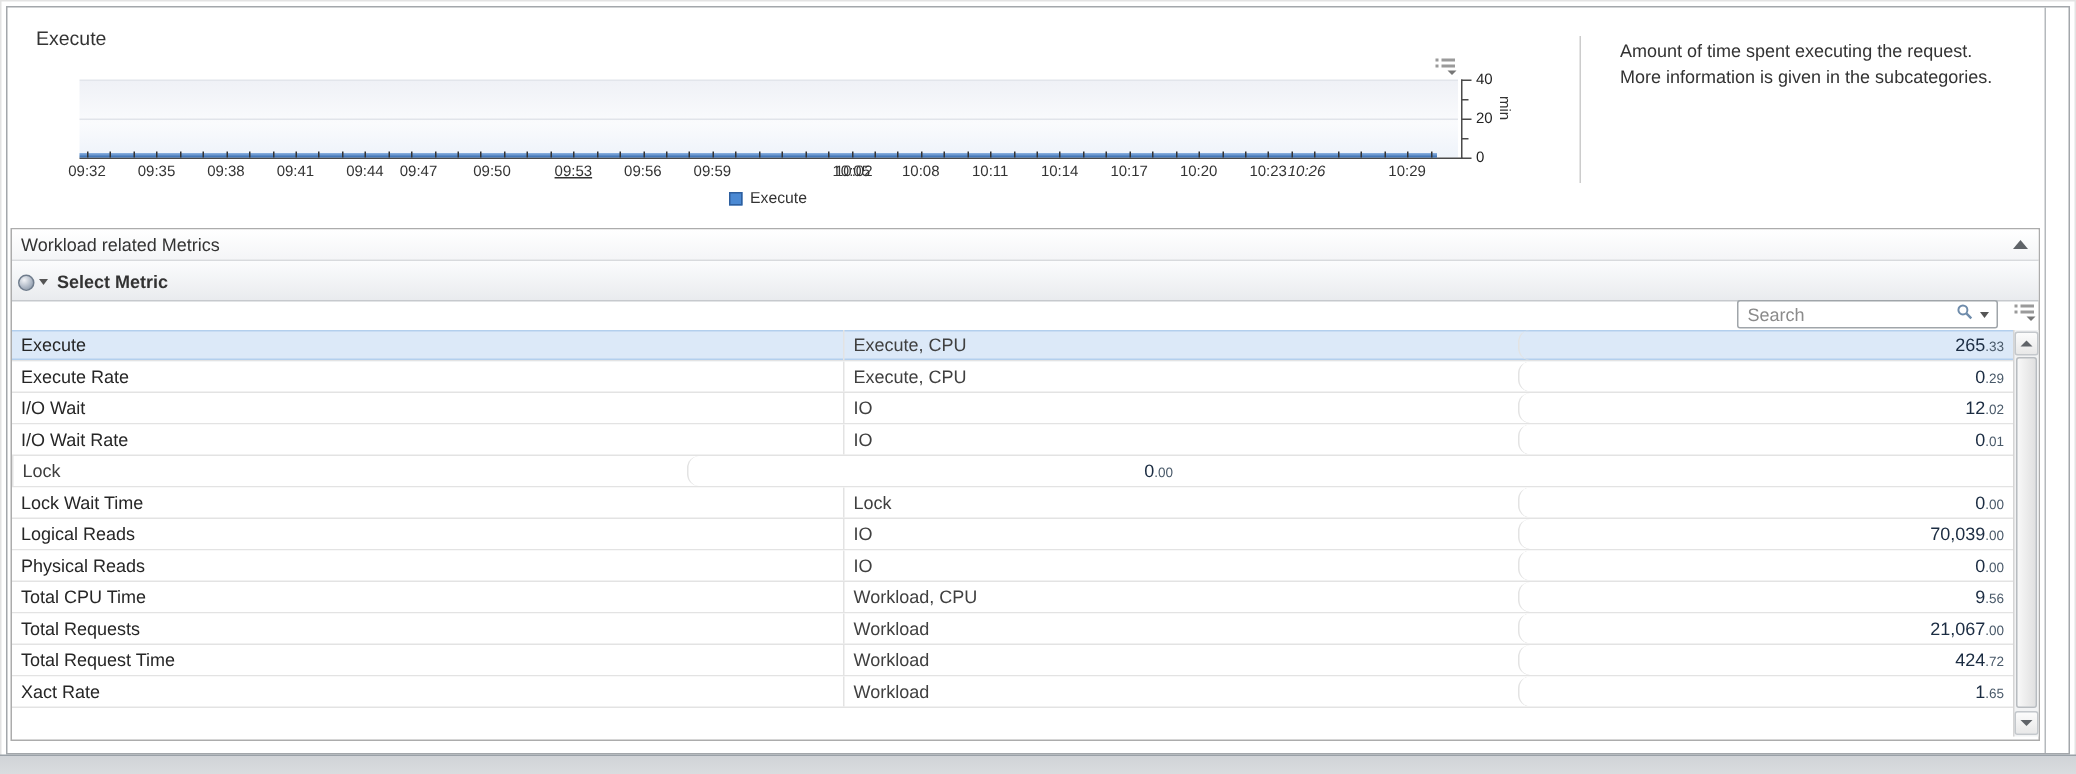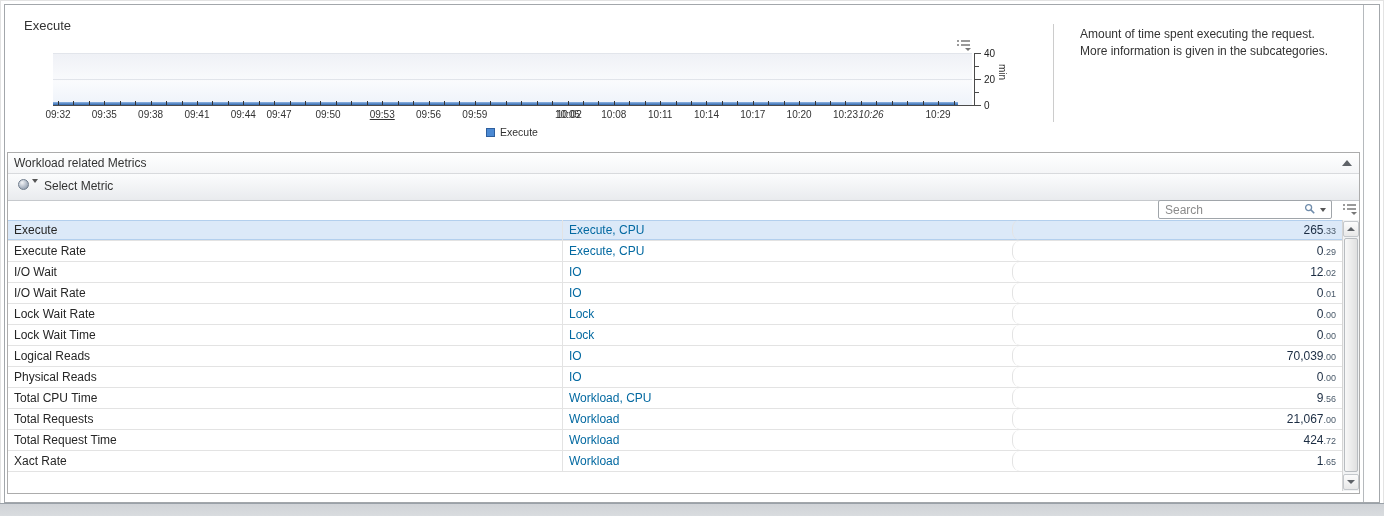--- a/index.html
+++ b/index.html
@@ -67,21 +67,21 @@
     font-size:12px; color:#333; line-height:20px; padding-left:6px;
   }
   .collapse-btn { position:absolute; right:7px; top:7px; width:10px; height:8px; cursor:pointer; }
   .tri-up { width:0; height:0; border-left:5px solid transparent; border-right:5px solid transparent; border-bottom:6px solid #5f6368; }
 
   .toolbar {
     position:absolute; left:0; top:20px; width:1351px; height:28px;
     background:linear-gradient(#fbfcfd,#e9ebee);
     border-top:1px solid #d8dadd; border-bottom:1px solid #c6c9cd;
   }
-  .select-metric { position:absolute; left:10px; top:5px; height:18px; display:flex; gap:3px; cursor:pointer; }
+  .select-metric { position:absolute; left:4px; top:5px; height:18px; display:flex; align-items:center; gap:3px; cursor:pointer;font-weight:bold; }
   .sphere-icon {
     width:11px; height:11px; border-radius:50%;
     background:radial-gradient(circle at 35% 30%, #f2f4f7, #aab4c2 60%, #7e8b9b);
     border:1px solid #6f7c8c;
   }
   .caret-down { width:0; height:0; border-left:3px solid transparent; border-right:3px solid transparent; border-top:4px solid #555; }
   .select-metric-label { font-size:12px; color:#333; margin-left:3px; }
 
   .search-box {
     position:absolute; left:1150px; top:26px; width:174px; height:19px;
@@ -107,21 +107,21 @@
   .th-resource { width:450px; border-right:1px solid #c9cdd2; }
   .th-total    { width:330px; border-right:1px solid #c9cdd2; }
   .th-scroll   { width:17px; }
   .sort-asc { display:inline-block; width:0; height:0; border-left:4px solid transparent; border-right:4px solid transparent; border-bottom:5px solid #8b9cb2; margin-left:5px; }
 
   #rows { position:absolute; left:0; top:67px; width:1334px; }
   .trow { display:flex; height:21px; border-bottom:1px solid #e3e3e3; background:#fff; cursor:default; }
   .trow.selected { background:#dce9f8; box-shadow:inset 0 1px 0 #b3cfed, inset 0 -1px 0 #b3cfed; }
   .cell { font-size:12px; line-height:20px; overflow:hidden; white-space:nowrap; }
   .c-metric   { width:554px; padding-left:6px; color:#262626; }
-  .c-resource { width:450px; padding-left:6px; color:#0369a1; border-left:1px solid #e3e3e3; }
+  .c-resource { width:450px; padding-left:6px; color:#404040; border-left:1px solid #e3e3e3; }
   .c-total    { width:330px; padding-right:6px; text-align:right; border-left:1px solid #e3e3e3; color:#1b2c42;border-radius:8px; }
   .tfrac { font-size:9px; color:#4a5a6a; }
 
   .vscroll {
     position:absolute; left:1334px; top:67px; width:17px; height:271px;
     background:#f2f3f4; border-left:1px solid #d5d5d5;
   }
   .scroll-btn { position:absolute; left:0; width:16px; height:16px; display:flex; align-items:center; justify-content:center;
     background:linear-gradient(#fcfcfc,#e8e8e8); border:1px solid #c4c8cc; border-radius:2px; cursor:pointer; }
   .scroll-btn.up { top:1px; } .scroll-btn.down { bottom:1px; }
@@ -308,21 +308,20 @@
     <div class="cell c-metric"><span class="mtext">I/O Wait</span></div>
     <div class="cell c-resource"><span class="rtext">IO</span></div>
     <div class="cell c-total"><span class="tint">12</span><span class="tfrac">.02</span></div>
   </div>
       <div class="trow">
     <div class="cell c-metric"><span class="mtext">I/O Wait Rate</span></div>
     <div class="cell c-resource"><span class="rtext">IO</span></div>
     <div class="cell c-total"><span class="tint">0</span><span class="tfrac">.01</span></div>
   </div>
       <div class="trow">
-    <div class="cell c-metric"><span class="mtext">Lock Wait Rate</span></div>
     <div class="cell c-resource"><span class="rtext">Lock</span></div>
     <div class="cell c-total"><span class="tint">0</span><span class="tfrac">.00</span></div>
   </div>
       <div class="trow">
     <div class="cell c-metric"><span class="mtext">Lock Wait Time</span></div>
     <div class="cell c-resource"><span class="rtext">Lock</span></div>
     <div class="cell c-total"><span class="tint">0</span><span class="tfrac">.00</span></div>
   </div>
       <div class="trow">
     <div class="cell c-metric"><span class="mtext">Logical Reads</span></div>

